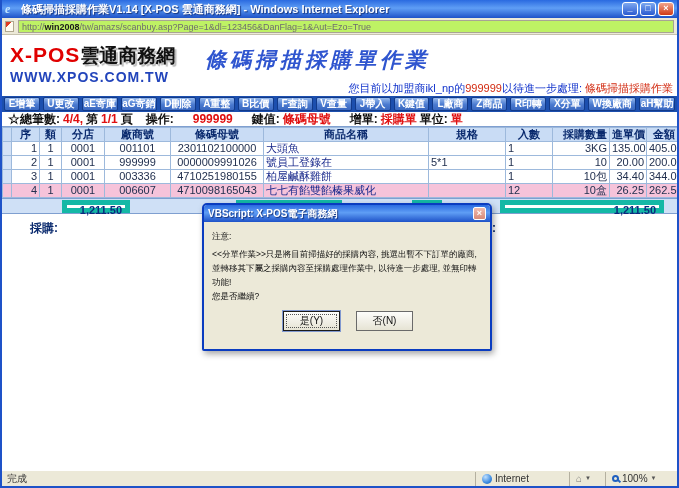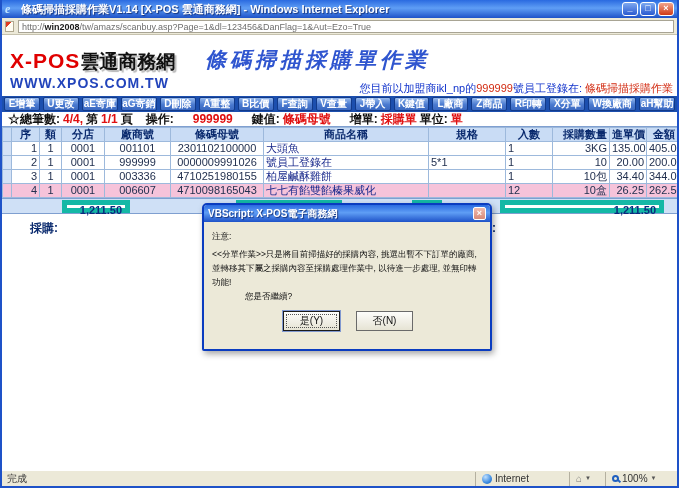--- a/index.html
+++ b/index.html
@@ -20,28 +20,28 @@
   .wbtn { width:16px; height:14px; border:1px solid #fff; border-radius:3px;
     color:#fff; font:bold 9px/11px "Liberation Sans",sans-serif; text-align:center; }
   .wbtn.min,.wbtn.max { background:linear-gradient(#7da8f0,#2a5ad0); }
   .wbtn.close { background:linear-gradient(#f2a58c,#d03a16); }
 
   
   .addressbar { height:17px; background:#ece9d8; border-bottom:1px solid #c6c2ae;
     display:flex; align-items:center; padding:0 3px; }
   .page-icon { width:9px; height:11px; margin-right:4px; border:1px solid #b0a890;
     background:linear-gradient(135deg,#e03a20 0%,#e03a20 35%,#fffdf2 35%); }
-  .url-field { flex:1; height:13px; background:#ffffff; border:1px solid #a8a494;
+  .url-field { flex:1; height:13px; background:#bef264; border:1px solid #a8a494;
     font:9px/12px "Liberation Sans",sans-serif; color:#6e6e6e; padding:0 3px;
     white-space:nowrap; overflow:hidden; }
   .url-field b { color:#1a1a1a; }
 
   
   .pagehead { position:relative; height:61px; background:#fff; }
-  .logo { position:absolute; left:8px; top:14px; }
+  .logo { position:absolute; left:8px; top:8px; }
   .logo .xpos { color:#e00000; font:bold 21px/24px "Liberation Sans",sans-serif; letter-spacing:1px; }
   .logo .rest { color:#111; font:bold 19px/24px "Liberation Sans",sans-serif; text-shadow:2px 2px 1px #b9b9b9; }
   .logo .site { color:#2244bb; font:bold 14px/18px "Liberation Sans",sans-serif; letter-spacing:1px; }
   .main-title { position:absolute; left:16px; right:60px; top:12px; text-align:center;
     color:#2f55cf; font:bold italic 21px/26px "DejaVu Serif",serif; letter-spacing:4px; }
   .login-line { position:absolute; right:4px; bottom:1px; font:11px/13px "Liberation Sans",sans-serif; color:#1133cc; }
   .login-line .red { color:#d22a10; }
 
   
   .toolbar { height:16px; background:#1c4fae; display:flex; gap:3px; padding:1px 2px; }
@@ -89,21 +89,21 @@
     box-shadow:2px 3px 6px rgba(0,0,0,.35); }
   .dlg-title { height:17px; display:flex; align-items:center; padding:0 4px;
     background:linear-gradient(180deg,#2a6ae0 0%,#5f9ef5 45%,#1e52c8 100%);
     border-radius:3px 3px 0 0; }
   .dlg-title-text { flex:1; color:#fff; font:bold 10px/17px "Liberation Sans",sans-serif;
     text-shadow:1px 1px 1px #16347e; white-space:nowrap; overflow:hidden; }
   .dlg-close { width:13px; height:13px; border:1px solid #fff; border-radius:2px;
     background:linear-gradient(#f0bcb0,#d88a78); color:#fff; font:bold 9px/11px "Liberation Sans",sans-serif; text-align:center; }
   .dlg-body { padding:7px 6px 8px 8px; font:8.5px/14px "Liberation Sans",sans-serif; color:#111; }
   .dlg-body .l1 { margin-bottom:4px; }
-  .dlg-body .q { margin-bottom:8px;margin-left:33px; }
+  .dlg-body .q { margin-bottom:8px; }
   .dlg-btns { display:flex; justify-content:center; gap:16px; padding-bottom:10px; }
   .dlg-btn { width:57px; height:20px; background:linear-gradient(#fdfdfb,#e6e3d4);
     border:1px solid #6a6a6a; font:10px/18px "Liberation Sans",sans-serif; color:#111; text-align:center; }
   .dlg-btn.default { border:1px solid #1a1a1a; box-shadow:0 0 0 1px #8098d0; outline:1px dotted #555; outline-offset:-4px; }
 
   
   .statusbar { position:absolute; left:0; right:0; bottom:0; height:16px; background:#ece9d8;
     border-top:1px solid #fff; display:flex; align-items:center;
     font:10px/15px "Liberation Sans",sans-serif; color:#333; }
   .sb-done { margin-left:5px; flex:1; }
@@ -137,21 +137,21 @@
     <span class="url-field"><span>http://</span><b>win2008</b><span>/tw/amazs/scanbuy.asp?Page=1&amp;dl=123456&amp;DanFlag=1&amp;Aut=Ezo=True</span></span>
   </div>
 
   <div class="pagehead">
     <div class="logo">
       <div><span class="xpos">X-POS</span><span class="rest">雲通商務網</span></div>
       <div class="site">WWW.XPOS.COM.TW</div>
     </div>
     <div class="main-title">條碼掃描採購單作業</div>
     <div class="login-line">
-      <span>您目前以加盟商</span><span>ikl_np</span><span>的</span><span class="red">999999</span><span>號員工登錄在: </span><span class="red">條碼掃描採購作業</span>
+      <span>您目前以加盟商</span><span>ikl_np</span><span>的</span><span class="red">999999</span><span>以待進一步處理: </span><span class="red">條碼掃描採購作業</span>
     </div>
   </div>
 
   <div class="toolbar">
     <div class="tbtn">E增筆</div>
     <div class="tbtn">U更改</div>
     <div class="tbtn">aE寄庫</div>
     <div class="tbtn">aG寄銷</div>
     <div class="tbtn">D刪除</div>
     <div class="tbtn">A重整</div>

